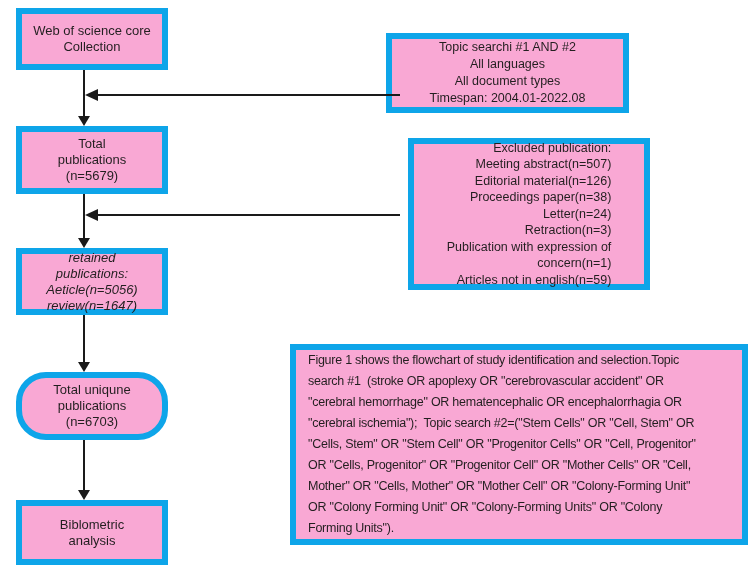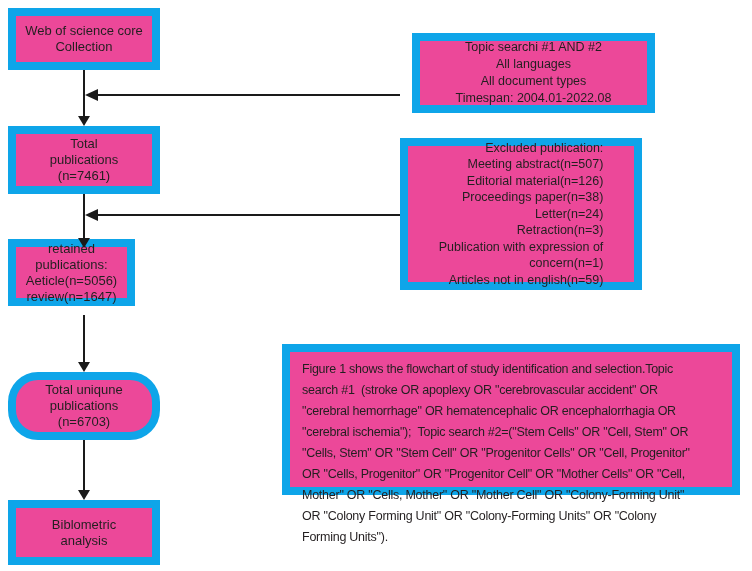--- a/index.html
+++ b/index.html
@@ -2,39 +2,39 @@
 <html><head>
 <meta charset="utf-8">
 <style>
   html,body { margin:0; padding:0; background:#ffffff; }
   .canvas {
     position:relative; width:752px; height:571px; background:#ffffff;
     font-family:"Liberation Sans", sans-serif; color:#231f20; overflow:hidden;
   }
   .box {
     position:absolute; box-sizing:border-box;
-    border:8px solid #0ea5e9; background:#ec4899;
+    border:6px solid #0ea5e9; background:#f9a8d4;
     display:flex; align-items:center; justify-content:center;
-    text-align:center; white-space:pre-line;
+    text-align:center; white-space:pre-line;margin-left:8px;
   }
   .node  { font-size:13px; line-height:16px; }
   .note  { font-size:12.5px; line-height:16.5px; }
   .b-source   { left:8px;   top:8px;   width:152px; height:62px; }
   .b-total    { left:8px;   top:126px; width:152px; height:68px; }
-  .b-retained { left:8px;   top:239px; width:127px; height:67px; }
+  .b-retained { left:8px;   top:248px; width:152px; height:67px;font-style:italic; }
   .b-unique   { left:8px;   top:372px; width:152px; height:68px;border-radius:30px; }
   .b-analysis { left:8px;   top:500px; width:152px; height:65px; }
-  .b-search   { left:412px; top:33px;  width:243px; height:80px;  line-height:17px; }
+  .b-search   { left:378px; top:33px;  width:243px; height:80px;  line-height:17px; }
   .b-excluded { left:400px; top:138px; width:242px; height:152px;text-align:right; }
   .b-caption  {
-    left:282px; top:344px; width:458px; height:151px;
+    left:282px; top:344px; width:458px; height:201px;
     align-items:flex-start; justify-content:flex-start;
     text-align:left; white-space:pre-wrap;
     font-size:12.5px; line-height:21px; letter-spacing:-0.25px;
-    padding:7px 12px;
+    padding:0 12px;
   }
   .cline { position:absolute; background:#1a1a1a; }
   .v { width:2px; left:83px; }
   .h { height:2px; left:96px; width:304px; }
   .v1 { top:70px;  height:47px; }
   .v2 { top:194px; height:46px; }
   .v3 { top:315px; height:48px; }
   .v4 { top:440px; height:51px; }
   .h1 { top:94px; }
   .h2 { top:214px; }
@@ -54,21 +54,21 @@
 </head>
 <body>
 
 <div class="canvas">
 
   <div class="box node b-source">Web of science core
 Collection</div>
 
   <div class="box node b-total">Total
 publications
-(n=7461)</div>
+(n=5679)</div>
 
   <div class="box node b-retained">retained
 publications:
 Aeticle(n=5056)
 review(n=1647)</div>
 
   <div class="box node b-unique">Total uniqune
 publications
 (n=6703)</div>
 

